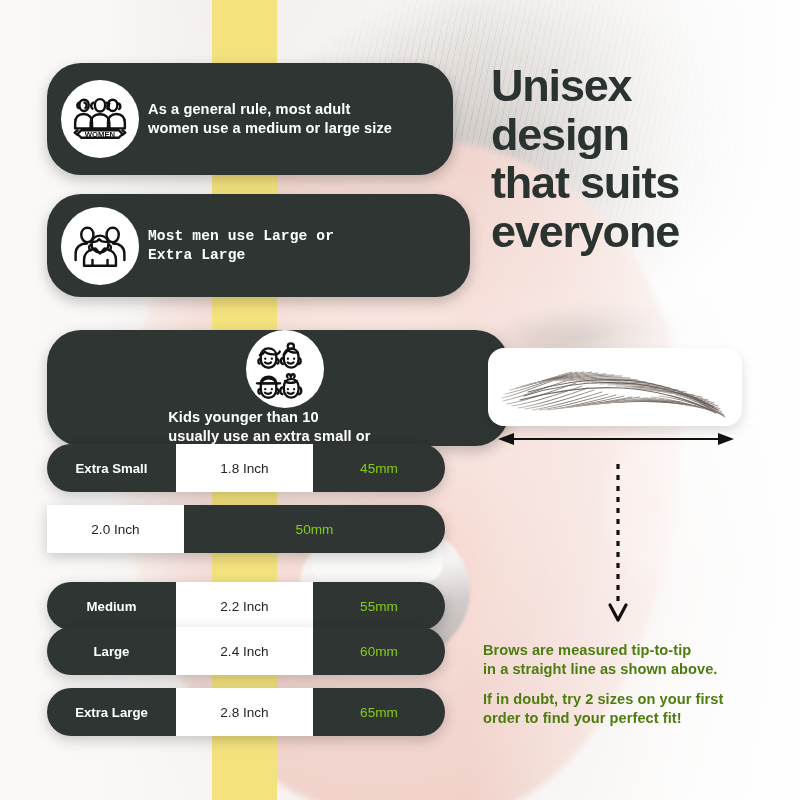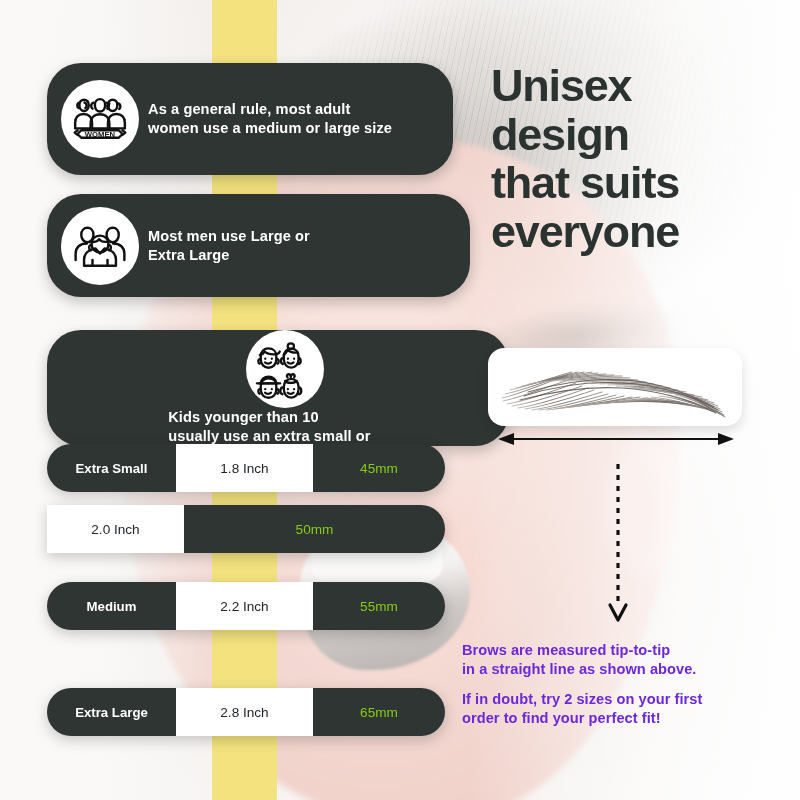--- a/index.html
+++ b/index.html
@@ -75,21 +75,21 @@
   
   .card{position:absolute;background:#2e3533;border-radius:34px;
     display:flex;align-items:center;box-shadow:0 5px 14px rgba(0,0,0,.22);}
   .card .ic{flex:0 0 auto;width:78px;height:78px;border-radius:50%;background:#fff;
     margin-left:14px;display:flex;align-items:center;justify-content:center;}
   .card .ic svg{display:block;}
   .card .txt{color:#ffffff;font-weight:bold;font-size:14.6px;line-height:1.30;
     margin-left:9px;margin-right:14px;letter-spacing:.1px;white-space:pre-line;}
 
   #card-women{left:47px;top:63px;width:406px;height:112px;}
-  #card-men{left:47px;top:194px;width:423px;height:103px;}
+  #card-men{left:47px;top:194px;width:423px;height:103px;font-family:Liberation Mono, monospace;}
   #card-kids{left:47px;top:330px;width:462px;height:116px;flex-direction:column;}
 
   
   .srow{position:absolute;left:47px;width:398px;height:48px;display:flex;
     filter:drop-shadow(0 4px 7px rgba(0,0,0,.20));}
   .srow .c-name{width:129px;background:#2e3533;border-radius:24px 0 0 24px;
     display:flex;align-items:center;justify-content:center;
     color:#fff;font-weight:bold;font-size:13.2px;}
   .srow .c-in{width:137px;background:#ffffff;display:flex;align-items:center;justify-content:center;
     color:#20262a;font-weight:normal;font-size:13.6px;}
@@ -103,21 +103,21 @@
     letter-spacing:-1.2px;white-space:pre-line;}
 
   #brow-card{position:absolute;left:488px;top:348px;width:254px;height:78px;
     background:#ffffff;border-radius:16px;box-shadow:0 5px 12px rgba(0,0,0,.13);
     overflow:hidden;}
   #brow-card .brow-art{position:absolute;left:6px;top:6px;width:242px;height:66px;}
 
   #meas-arrow{position:absolute;left:496px;top:430px;width:240px;height:18px;}
   #dash-arrow{position:absolute;left:607px;top:462px;width:22px;height:165px;}
 
-  .rtext{position:absolute;left:462px;color:#6d28d9;font-weight:bold;
+  .rtext{position:absolute;left:483px;color:#4d7c0f;font-weight:bold;
     font-size:14.6px;line-height:1.32;white-space:pre-line;letter-spacing:.05px;}
   #note-1{top:641px;width:290px;}
   #note-2{top:690px;width:300px;}
 </style>
 </head>
 <body>
 
 <div id="stage">
 
   <div class="bg-photo">
@@ -243,20 +243,25 @@
     <div class="c-mm">45mm</div>
   </div>
   <div class="srow" id="srow-1" style="top:505px;">
     <div class="c-in">2.0 Inch</div>
     <div class="c-mm">50mm</div>
   </div>
   <div class="srow" id="srow-2" style="top:566px;margin-top:16px;">
     <div class="c-name">Medium</div>
     <div class="c-in">2.2 Inch</div>
     <div class="c-mm">55mm</div>
+  </div>
+  <div class="srow" id="srow-3" style="top:627px;">
+    <div class="c-name">Large</div>
+    <div class="c-in">2.4 Inch</div>
+    <div class="c-mm">60mm</div>
   </div>
   <div class="srow" id="srow-4" style="top:688px;">
     <div class="c-name">Extra Large</div>
     <div class="c-in">2.8 Inch</div>
     <div class="c-mm">65mm</div>
   </div>
 
   <div id="headline">Unisex
 design
 that suits

